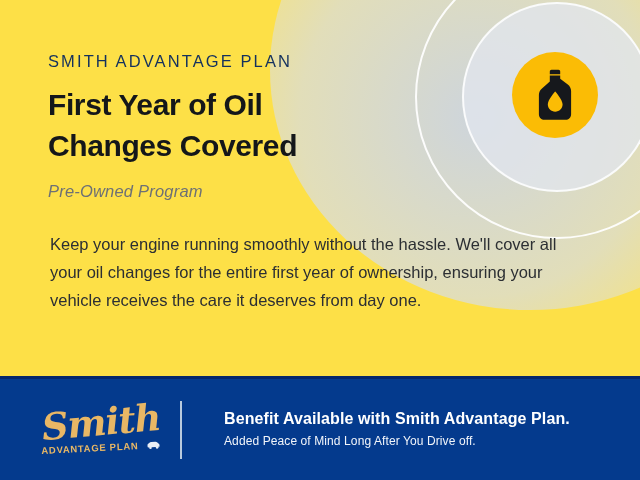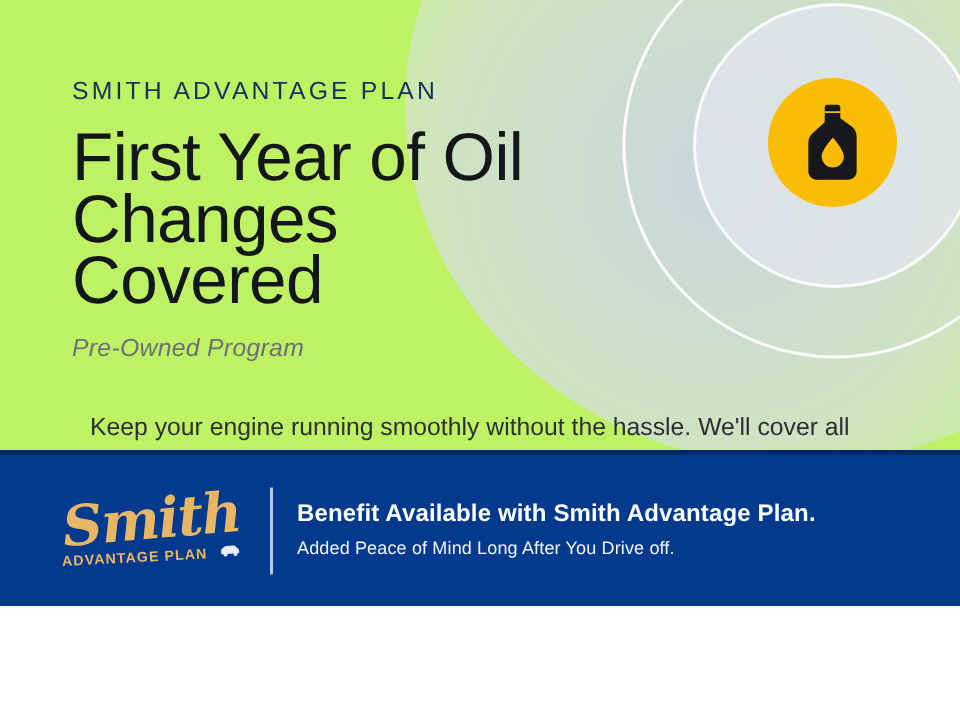--- a/index.html
+++ b/index.html
@@ -3,23 +3,23 @@
 <meta charset="utf-8">
 <style>
   html, body {
     margin: 0;
     padding: 0;
     background: #ffffff;
   }
   #card {
     position: relative;
     width: 640px;
-    height: 404px;
+    height: 480px;
     overflow: hidden;
-    background: #bef264;
+    background: #fde047;
     font-family: "Liberation Sans", sans-serif;
   }
   
   .bg-wash {
     position: absolute;
     top: -170px;
     right: -150px;
     width: 520px;
     height: 480px;
     border-radius: 50%;
@@ -76,39 +76,39 @@
   .eyebrow {
     color: #14315e;
     font-size: 16.5px;
     letter-spacing: 2.1px;
     font-weight: 400;
     margin: 0 0 13px 0;
     white-space: nowrap;
   }
   .headline {
     color: #14171a;
-    font-size: 45px;
+    font-size: 30px;
     line-height: 41px;
-    font-weight: normal;
+    font-weight: bold;
     letter-spacing: -0.4px;
     margin: 0;
     max-width: 330px;
   }
   .subtitle {
     color: #6d7075;
     font-style: italic;
     font-size: 16.5px;
     margin: 16px 0 0 0;
     letter-spacing: 0.2px;
   }
   .body-copy {
     color: #2c2f33;
     font-size: 16.5px;
     line-height: 28px;
-    margin: 29px 0 0 12px;
+    margin: 29px 0 0 2px;
     max-width: 520px;
   }
 
   
   .banner {
     position: absolute;
     left: 0;
     bottom: 0;
     width: 640px;
     height: 104px;
@@ -154,21 +154,21 @@
     margin-left: 3px;
   }
   .divider {
     width: 2px;
     height: 58px;
     background: #b9cade;
     margin-left: 14px;
     flex: 0 0 auto;
   }
   .banner-text {
-    margin-left: 16px;
+    margin-left: 42px;
   }
   .banner-line1 {
     color: #ffffff;
     font-size: 16px;
     font-weight: bold;
     line-height: 23px;
     letter-spacing: 0.1px;
   }
   .banner-line2 {
     color: #f2f5fa;

